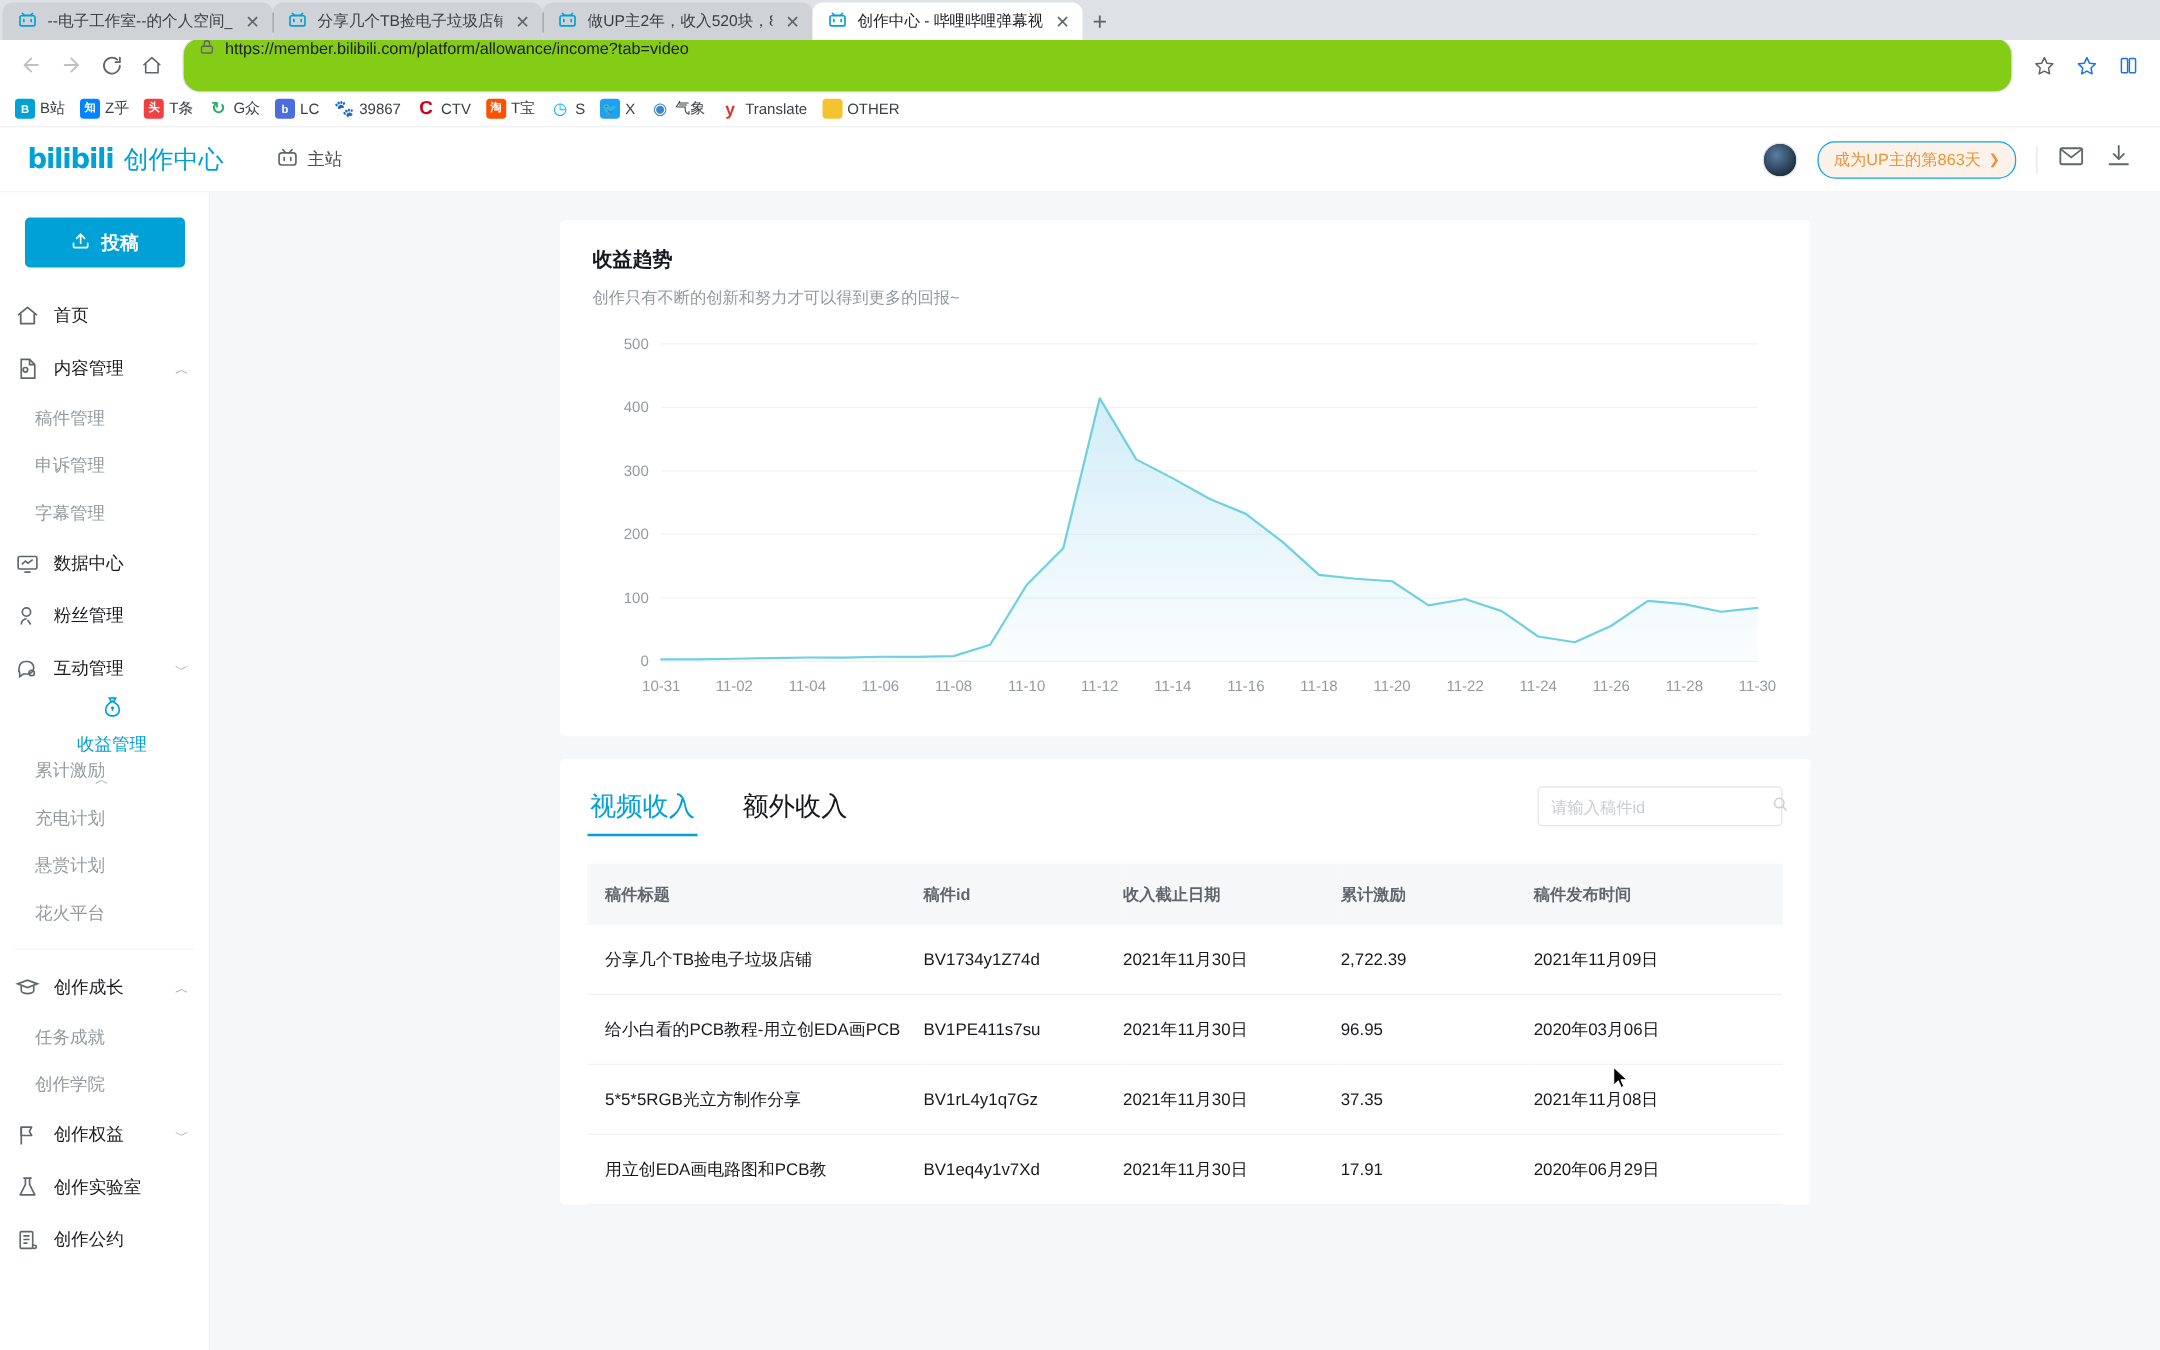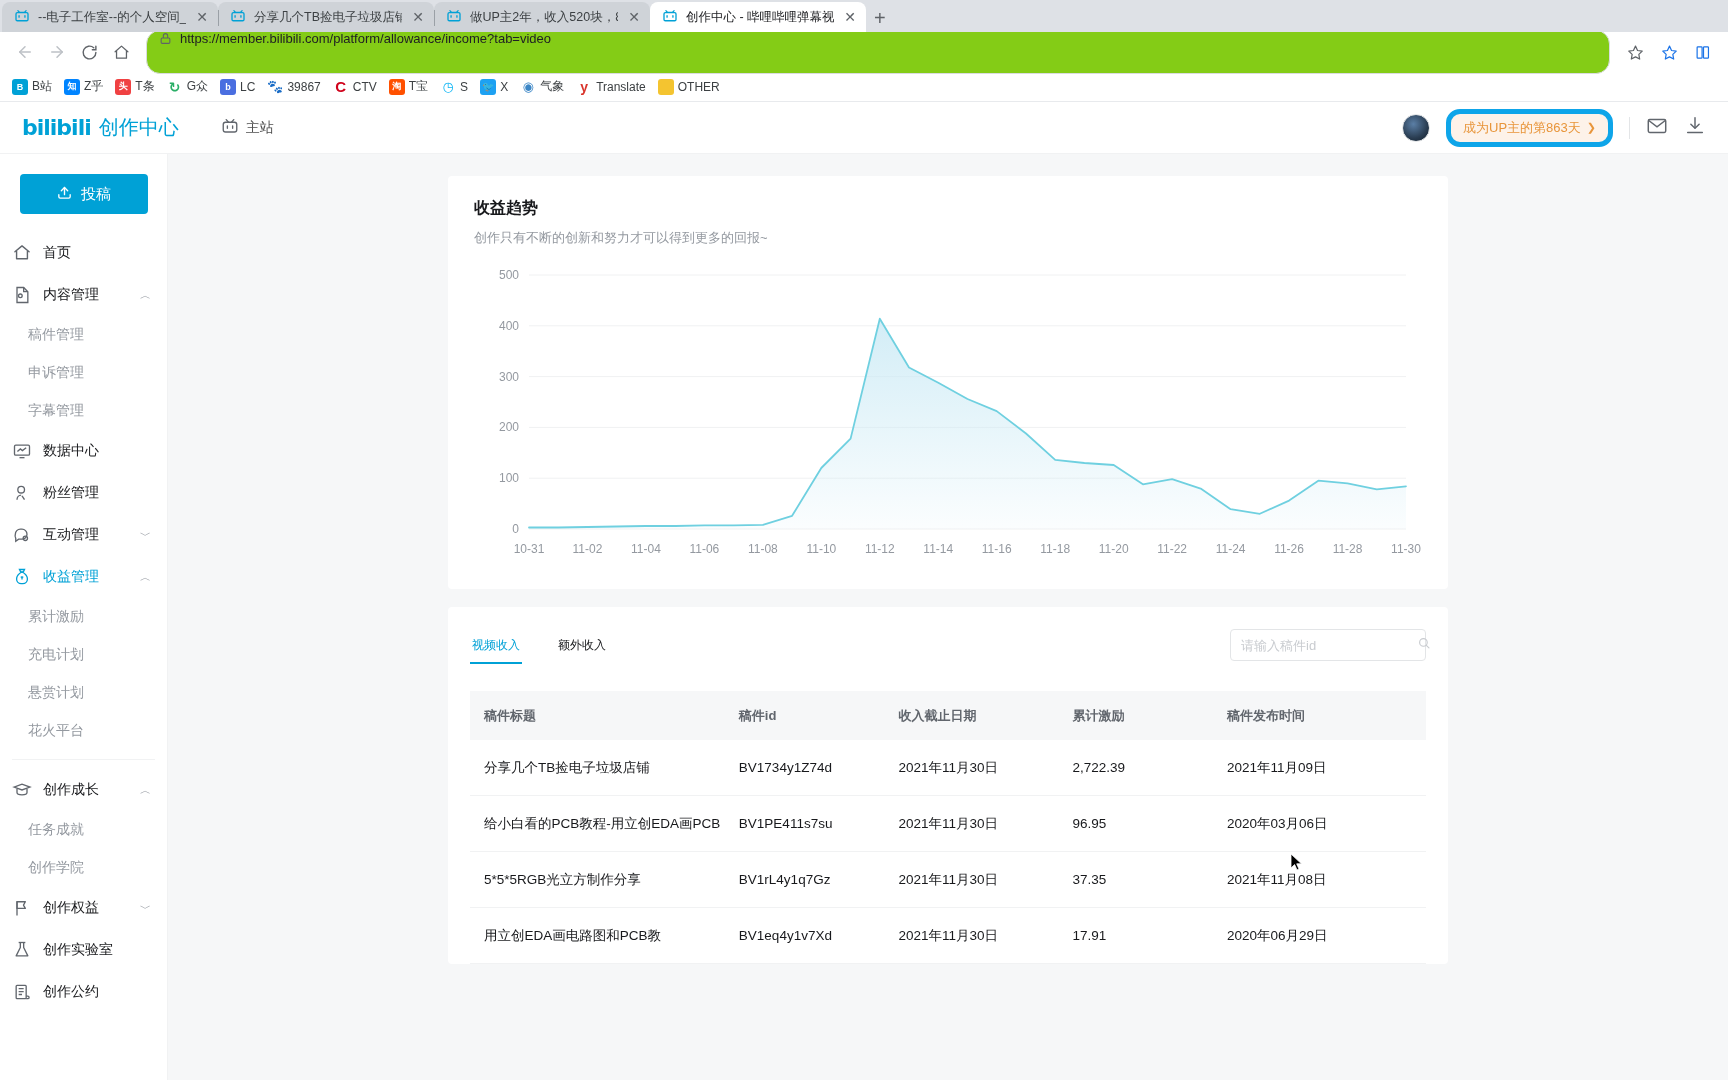--- a/index.html
+++ b/index.html
@@ -84,44 +84,44 @@
     margin-left: 42px; font-size: 14px; color: #505050;
   }
   .appbar-right { margin-left: auto; display: flex; align-items: center; gap: 16px; }
   .avatar {
     width: 28px; height: 28px; border-radius: 50%;
     background: radial-gradient(circle at 40% 35%, #5b7fa6 0%, #2a3d52 60%, #101b26 100%);
     border: 1px solid #e3e5e7;
   }
   .up-badge {
     display: flex; align-items: center; gap: 6px;
-    background: #fdf2e9; color: #e8953a; border: 5px solid #0ea5e9;
+    background: #fdf2e9; color: #e8953a; border: 1px solid #0ea5e9;
     border-radius: 14px; padding: 5px 12px; font-size: 13px;
   }
   .vdiv { width: 1px; height: 22px; background: #e3e5e7; }
 
   .body { display: flex; height: 1028px; }
 
   
   .sidebar {
     width: 168px; flex: 0 0 168px; background: #fff;
     border-right: 1px solid #f1f2f3; padding-top: 20px; overflow: hidden;
   }
   .upload-btn {
     width: 128px; height: 40px; margin: 0 auto 18px; background: #00a1d6;
     color: #fff; border-radius: 4px; display: flex; align-items: center;
-    justify-content: center; gap: 8px; font-size: 15px;
+    justify-content: center; gap: 8px; font-size: 15px; font-weight: bold;
   }
   .nav-item {
     height: 42px; display: flex; align-items: center;
     padding-left: 12px; font-size: 14px; color: #18191c; gap: 11px;
   }
   .nav-item .ico { width: 20px; height: 20px; flex: 0 0 20px; color: #61666d; }
   .nav-item .lbl { flex: 1; }
-  .nav-item.active { color: #00a1d6; }
+  .nav-item.active { color: #00a1d6; flex-direction: column; }
   .nav-item.active .ico { color: #00a1d6; }
   .nav-item .chev { margin-right: 16px; color: #9499a0; font-size: 11px; }
   .nav-sub {
     height: 38px; display: flex; align-items: center;
     padding-left: 28px; font-size: 14px; color: #9499a0;
   }
   .nav-divider { height: 1px; background: #f1f2f3; margin: 9px 12px; }
 
   
   .content { flex: 1; background: #f6f7f8; overflow: hidden; position: relative; }
@@ -129,21 +129,21 @@
     background: #fff; border-radius: 4px; margin: 22px auto 0; width: 1000px;
   }
   .chart-card { padding: 22px 26px 18px; }
   .card-title { font-size: 16px; font-weight: bold; color: #18191c; }
   .card-sub { font-size: 13px; color: #9499a0; margin-top: 10px; }
   .chart-wrap { position: relative; height: 310px; margin-top: 14px; }
 
   .table-card { margin-top: 18px; padding: 22px 22px 0; }
   .tabs-row { display: flex; align-items: center; }
   .tab-item {
-    font-size: 12px; color: #18191c; padding: 0 2px 10px; margin-right: 34px;
+    font-size: 21px; color: #18191c; padding: 0 2px 10px; margin-right: 34px;
     position: relative;
   }
   .tab-item.sel { color: #00a1d6; }
   .tab-item.sel::after {
     content: ""; position: absolute; left: 0; right: 0; bottom: 0;
     height: 2px; background: #00a1d6;
   }
   .search-box {
     margin-left: auto; width: 196px; height: 32px; border: 1px solid #e3e5e7;
     border-radius: 4px; display: flex; align-items: center; padding: 0 10px;

